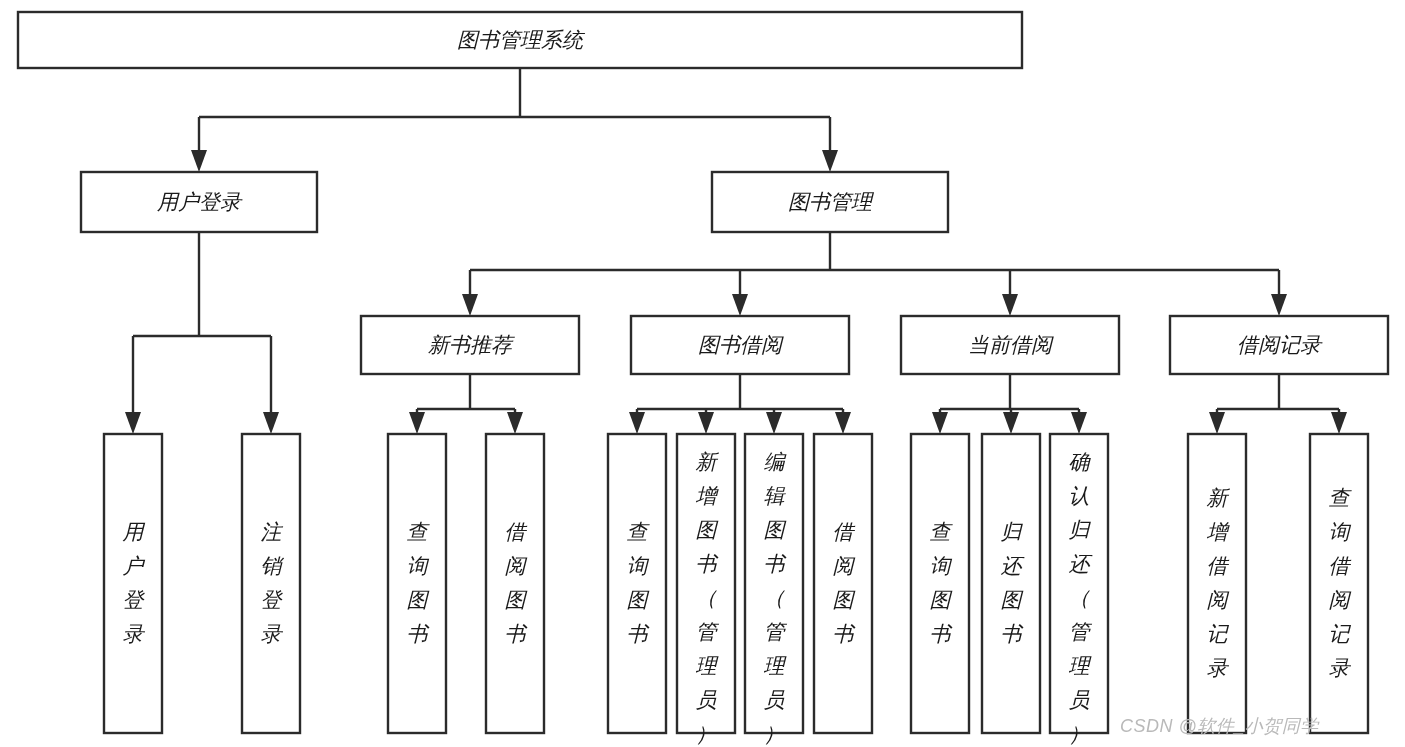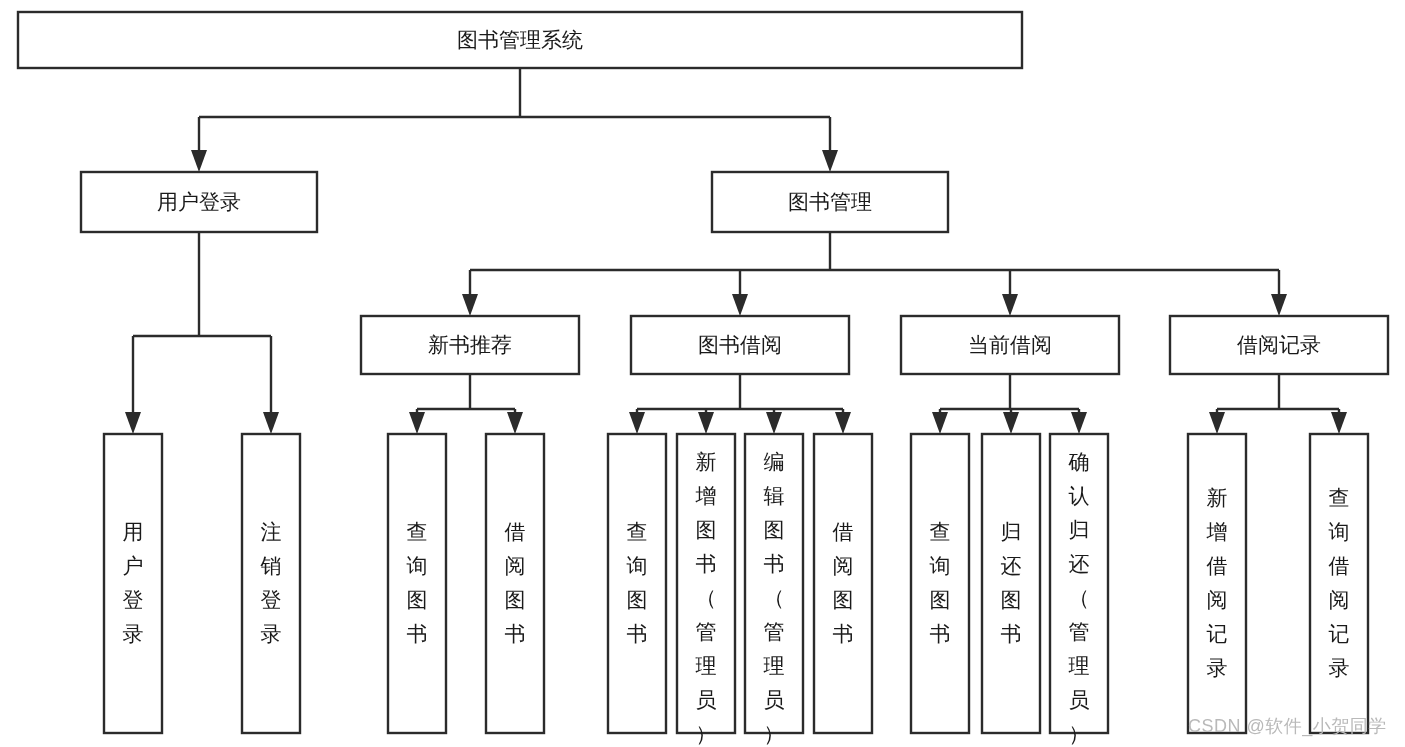--- a/index.html
+++ b/index.html
@@ -12,20 +12,21 @@
     width: 1405px;
     height: 747px;
     overflow: hidden;
     font-family: "Liberation Sans", "DejaVu Sans", sans-serif;
     position: relative;
   }
   #diagram-root {
     position: relative;
     width: 1198px;
     height: 747px;
+    font-style: italic;
   }
   svg.diagram-canvas {
     position: absolute;
     top: 0;
     left: 0;
     width: 1405px;
     height: 747px;
     display: block;
   }
   .node-box {
@@ -57,21 +58,21 @@
     fill: #1a1a1a;
     text-anchor: middle;
     dominant-baseline: middle;
     white-space: pre;
   }
   .watermark-text {
     position: absolute;
     font-family: "Liberation Sans", "DejaVu Sans", sans-serif;
     font-size: 18px;
     color: #b9b9b9;
-    left: 1188px;
+    left: 1120px;
     top: 714px;
     letter-spacing: 0.5px;
     white-space: nowrap;
     user-select: none;
   }
 </style>
 </head>
 <body>
 
 <div id="diagram-root">

